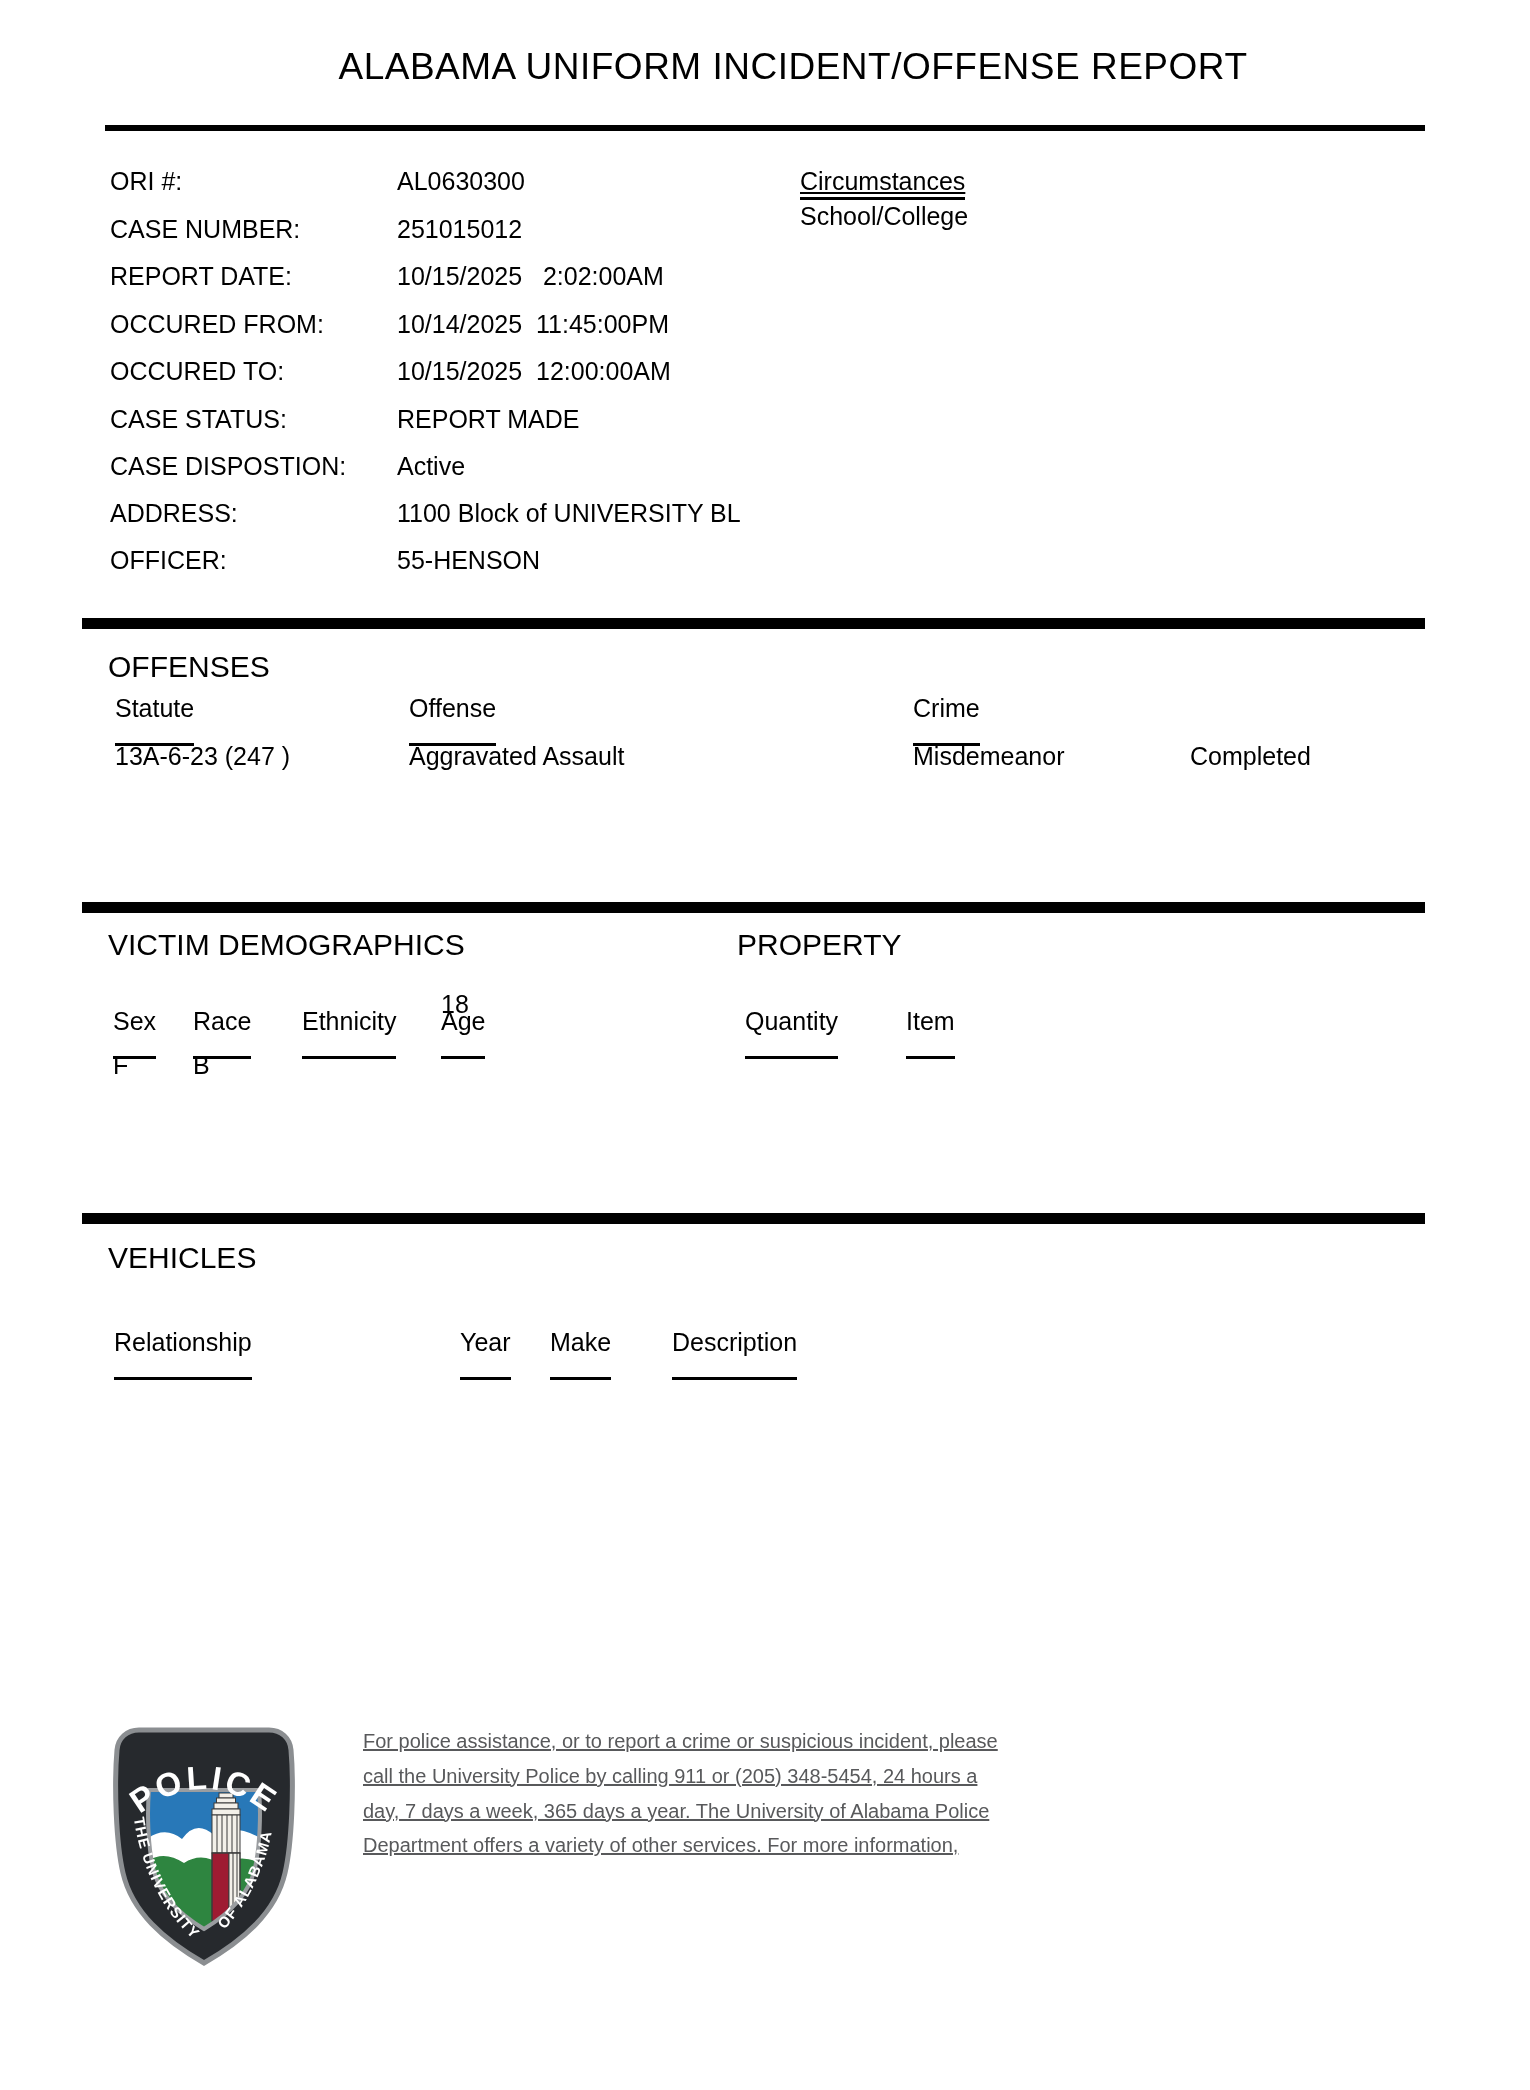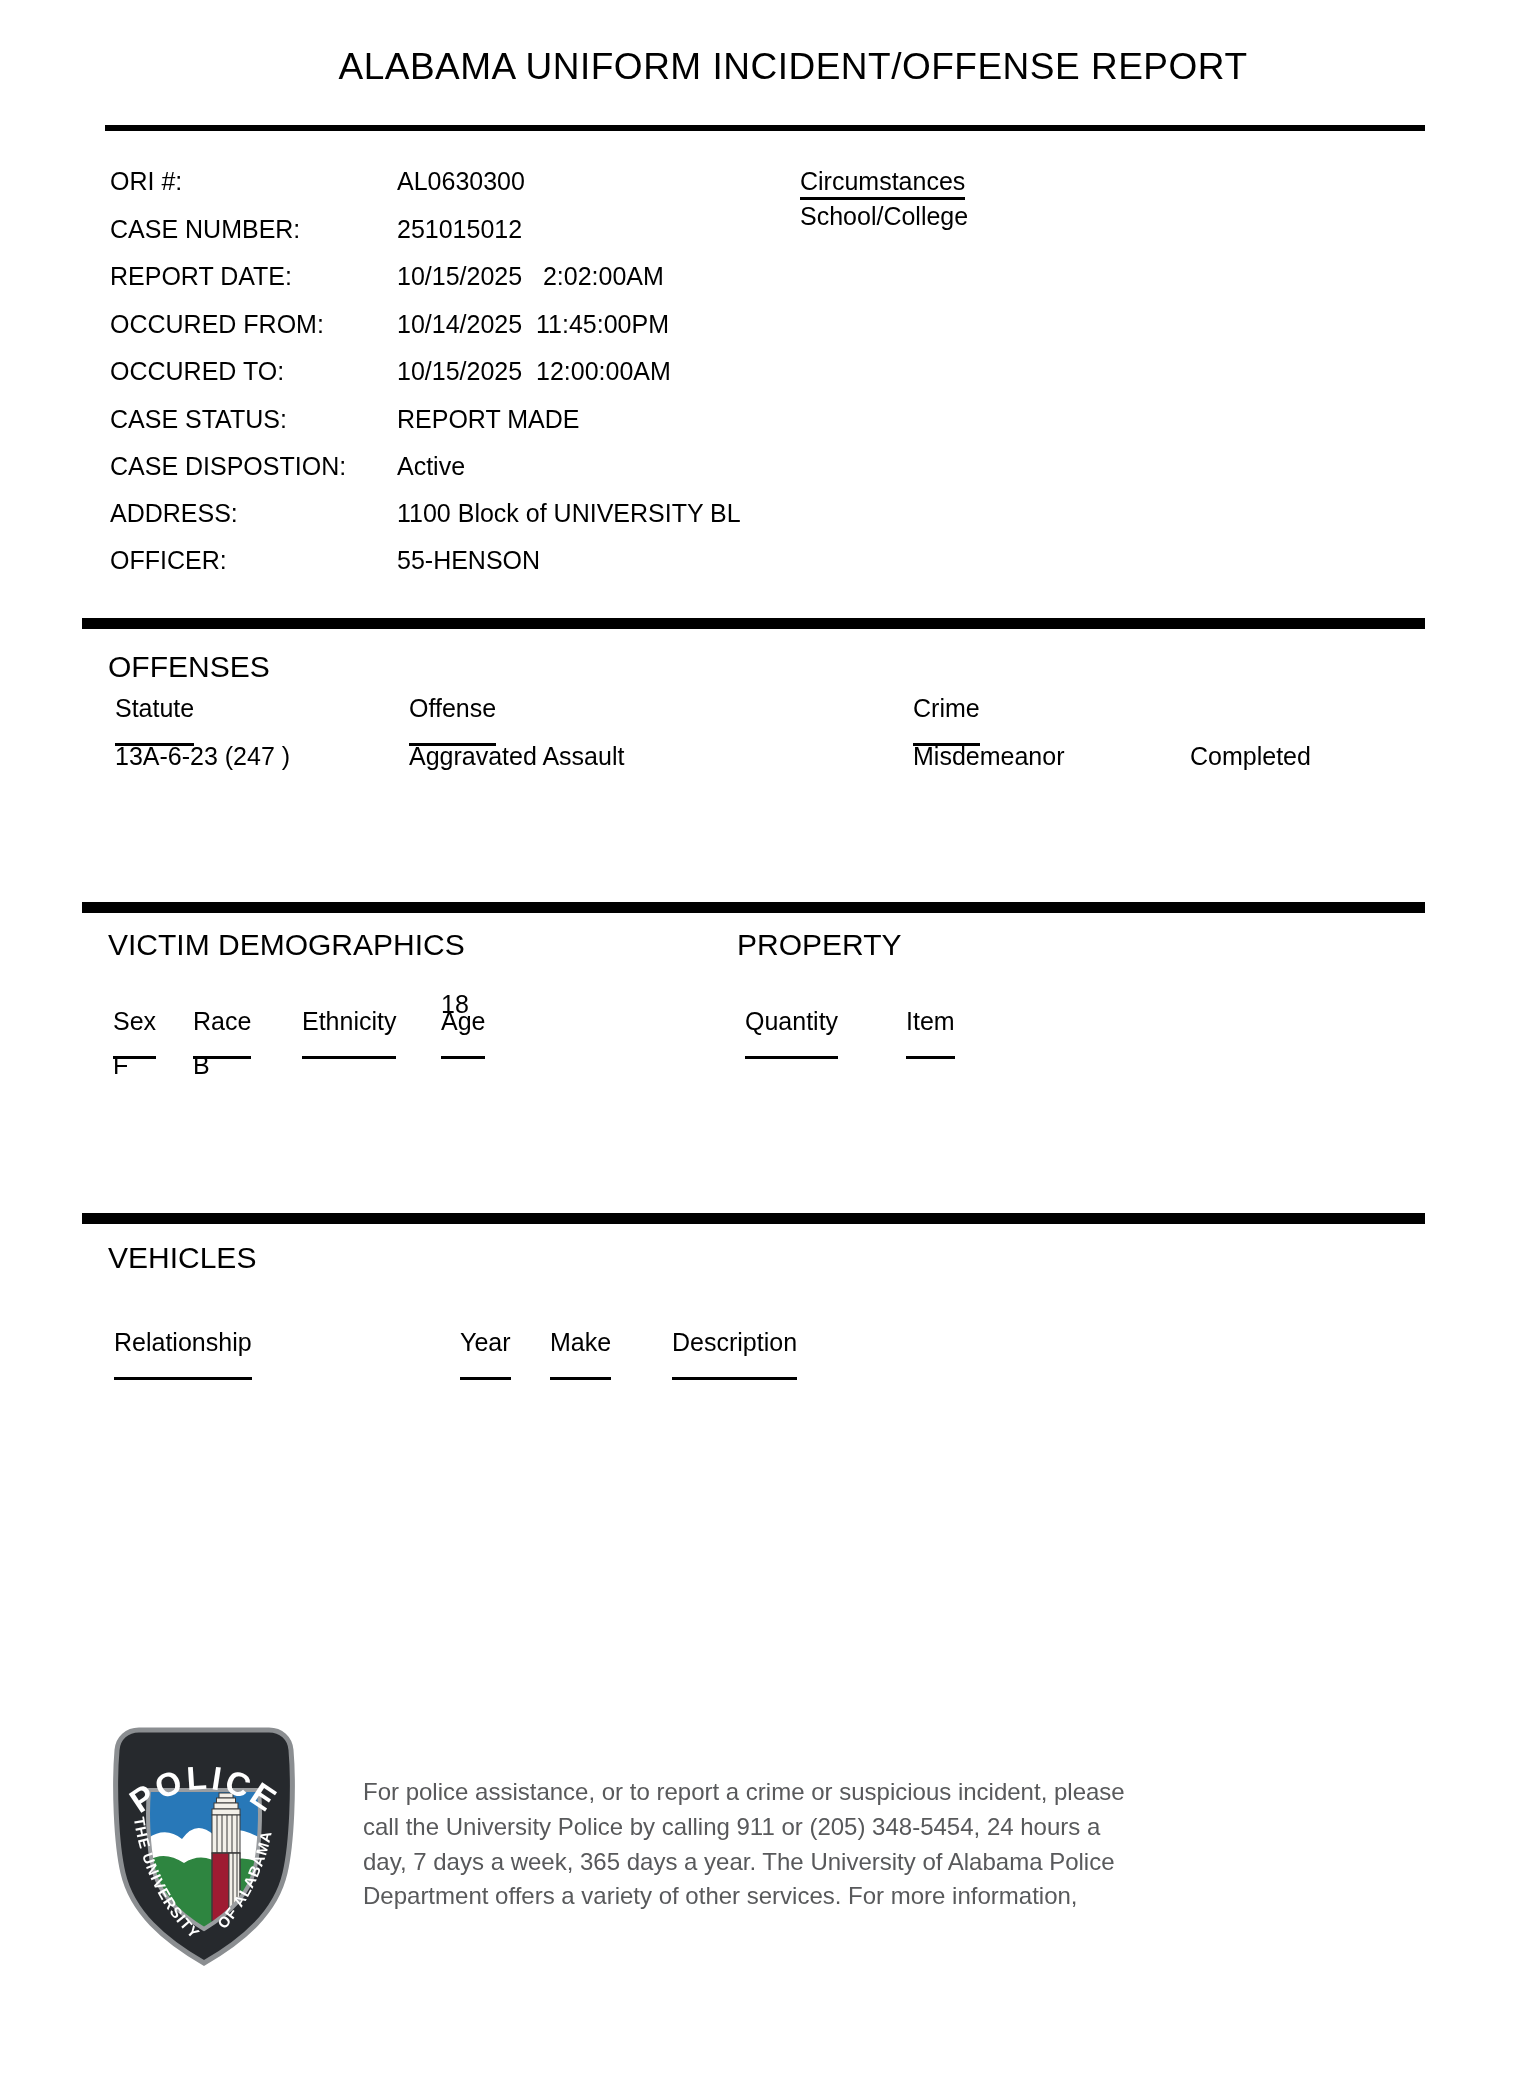--- a/index.html
+++ b/index.html
@@ -28,26 +28,27 @@
   .irow{left:110px;width:1300px;height:42px;}
   .ilabel{position:absolute;left:0;font-size:25px;}
   .ivalue{position:absolute;left:287px;font-size:25px;white-space:pre;}
   .uhead{
     border-bottom:3px solid #000;
     padding-bottom:20px;
     font-size:25px;
     display:inline-block;
   }
   .cell{font-size:25px;white-space:pre;}
-  .circ-label{border-bottom:3px solid #000;padding-bottom:1px;font-size:25px;display:inline-block;}
+  .circ-label{border-bottom:3px solid #000;padding-bottom:1px;font-size:25px;display:inline-block;text-decoration:underline;}
   .footer-text{
-    left:363px;top:1775px;width:952px;
-    font-size:24px;
+    left:363px;top:1724px;width:952px;
+    font-size:20px;
     line-height:34.8px;
     color:var(--footer_text);
+    text-decoration:underline;
   }
   .email-link{
     color:var(--link);
     text-decoration:none;
     border-bottom:3px solid var(--link);
     padding-bottom:0px;
     cursor:pointer;
   }
   .email-link.first{padding-right:14px;}
   .badge-wrap{left:100px;top:1716px;width:208px;height:258px;}

